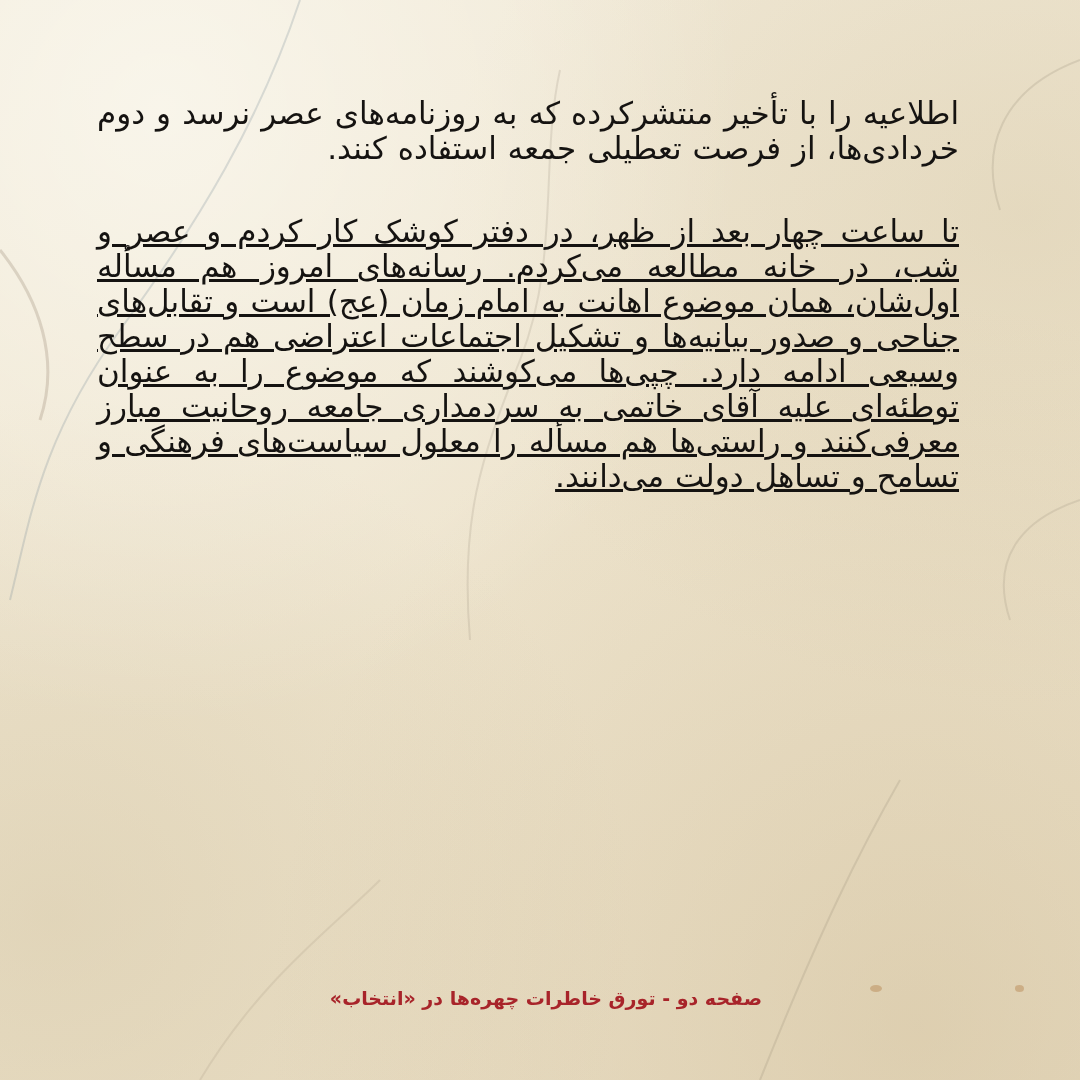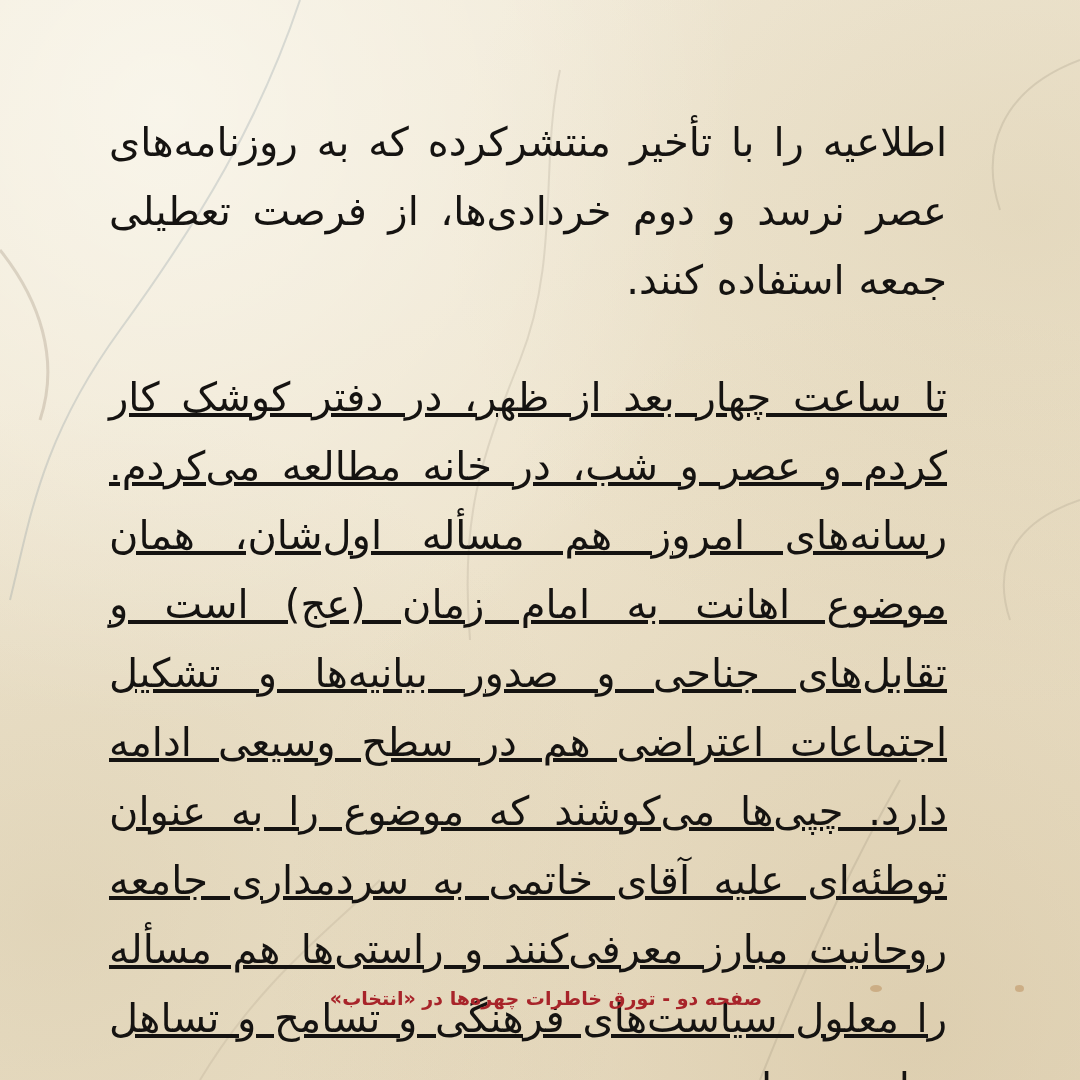--- a/index.html
+++ b/index.html
@@ -27,25 +27,25 @@
     .crease svg { display: block; }
     .page {
       position: absolute;
       left: 97px;
       top: 96px;
       width: 862px;
       direction: rtl;
       color: #151311;
     }
     .paragraph {
-      font-size: 40px;
-      line-height: 69px;
+      font-size: 31px;
+      line-height: 35px;
       text-align: justify;
       text-align-last: right;
-      margin: 12px;
+      margin: 0;
       word-spacing: 1px;
     }
     .paragraph + .paragraph {
       margin-top: 48px;
       text-decoration: underline;
     }
     .footer {
       position: absolute;
       left: 12px;
       right: 0;

